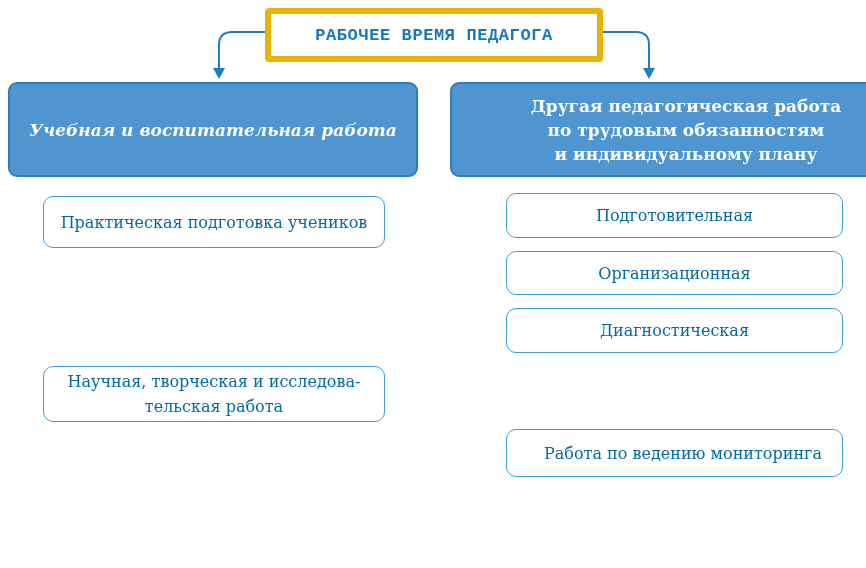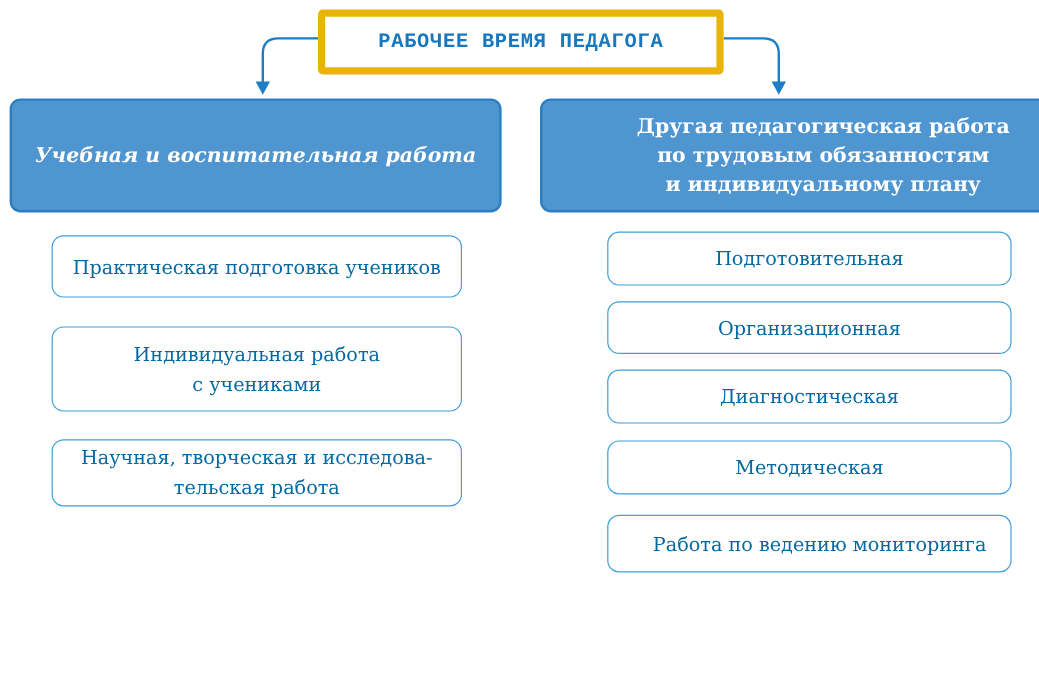--- a/index.html
+++ b/index.html
@@ -110,38 +110,31 @@
 
   <div class="branch-header right">
     <span>Другая педагогическая работа
 по трудовым обязанностям
 и индивидуальному плану</span>
   </div>
 
   <div class="item-box col-left lb1">
     <span>Практическая подготовка учеников</span>
   </div>
-  <div class="item-box col-left lb2">
-    <span>Индивидуальная работа
-с учениками</span>
-  </div>
   <div class="item-box col-left lb3">
     <span>Научная, творческая и исследова-
 тельская работа</span>
   </div>
 
   <div class="item-box col-right rb1">
     <span>Подготовительная</span>
   </div>
   <div class="item-box col-right rb3">
     <span>Диагностическая</span>
   </div>
   <div class="item-box col-right rb2">
     <span>Организационная</span>
   </div>
-  <div class="item-box col-right rb4">
-    <span>Методическая</span>
-  </div>
   <div class="item-box col-right rb5">
     <span>Работа по ведению мониторинга</span>
   </div>
 
 </div>
 
 </body></html>

